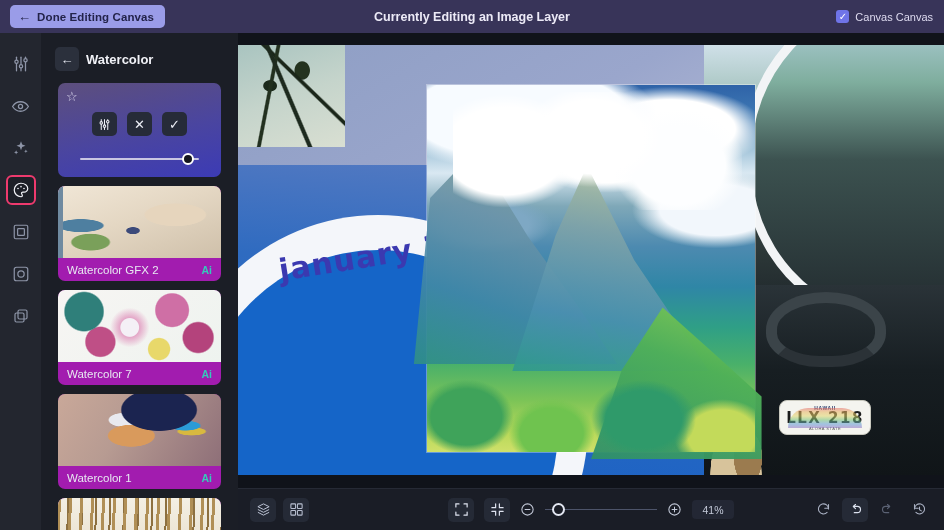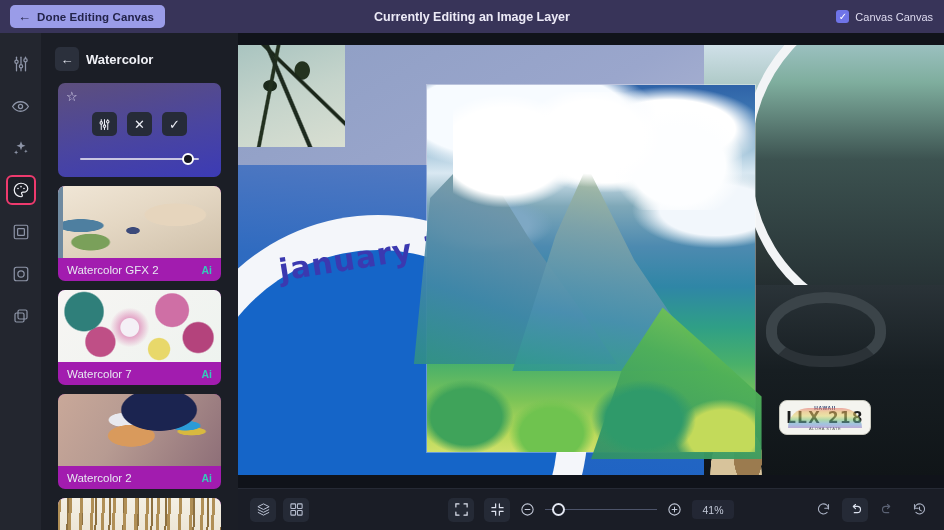--- a/index.html
+++ b/index.html
@@ -447,21 +447,21 @@
         <div class="thumb t-floral"></div>
         <div class="card-label">
           <span>Watercolor 7</span>
           <span class="ai-badge">Ai</span>
         </div>
       </div>
 
       <div class="card">
         <div class="thumb t-portrait"></div>
         <div class="card-label">
-          <span>Watercolor 2</span>
+          <span>Watercolor 1</span>
           <span class="ai-badge">Ai</span>
         </div>
       </div>
 
       <div class="card">
         <div class="thumb t-palms"></div>
       </div>
 
     </div>
   </div>

